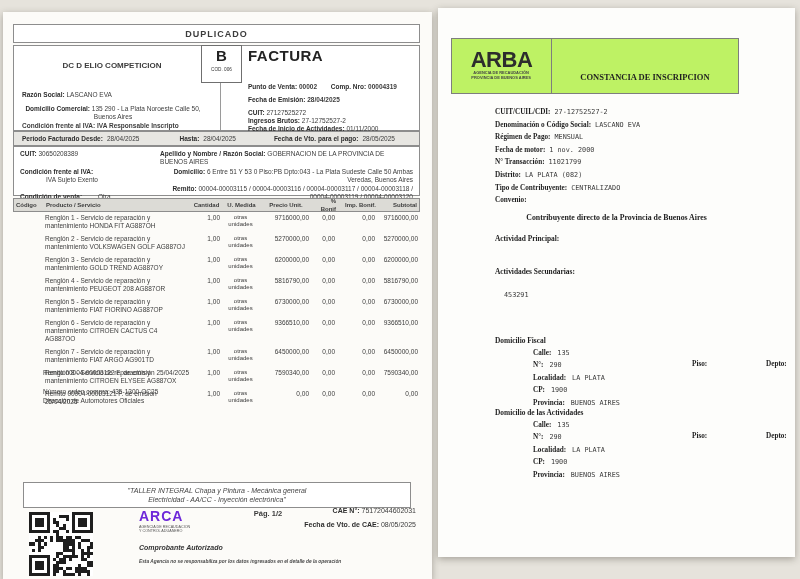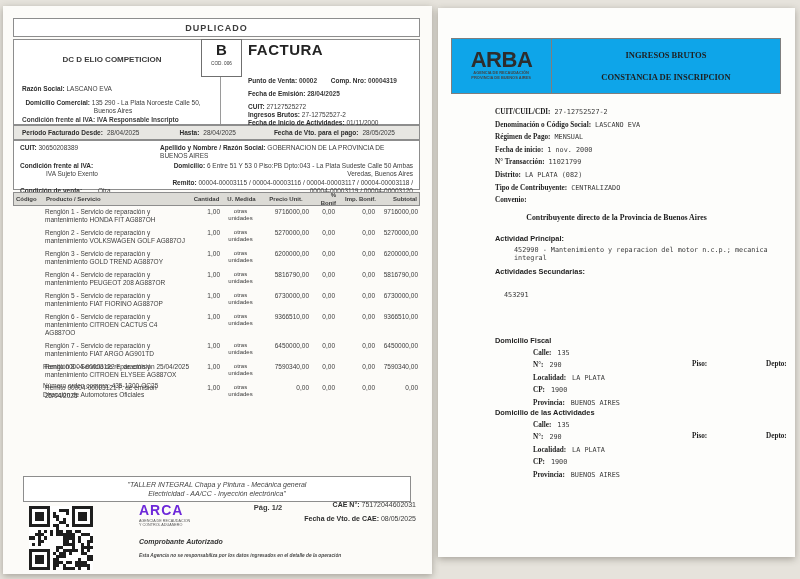--- a/index.html
+++ b/index.html
@@ -5,21 +5,21 @@
   * { margin:0; padding:0; box-sizing:border-box; }
   html,body { width:800px; height:579px; }
   body {
     position:relative; overflow:hidden;
     background:#e6e3dc;
     font-family:"Liberation Sans", sans-serif;
     color:#3a3a3a;
     -webkit-font-smoothing:antialiased;
   }
   .sheet { position:absolute; background:#fcfbf8; box-shadow:0 2px 7px rgba(60,55,45,.38); }
-  #sheet-invoice  { left:3px;  top:6px; width:429px; height:568px; }
+  #sheet-invoice  { left:3px;  top:12px; width:429px; height:568px; }
   #sheet-constancia { left:438px; top:8px; width:357px; height:549px; background:#fdfdfb; }
 
   
   .inv { font-size:6.5px; line-height:8px; color:#3c3c3c; }
   .box { position:absolute; border:1px solid #8d8d8d; background:#fff; }
   .lbl { font-weight:bold; color:#2d2d2d; }
   .b700 { font-weight:bold; }
 
   #dup-box { left:10px; top:12px; width:407px; height:19px;
     display:flex; align-items:center; justify-content:center;
@@ -99,22 +99,22 @@
   #arca-disc { margin-top:6px; font-size:6px; transform:scale(.8); transform-origin:left top;
     font-style:italic; color:#4a4a4a; white-space:nowrap; font-weight:bold; }
   #pag { position:absolute; left:210px; top:10px; width:90px; text-align:center;
     font-weight:bold; font-size:7.5px; }
   #cae-block { position:absolute; right:4px; top:4px; text-align:right; font-size:7px; line-height:14px; }
 
   
   .con { font-size:7px; color:#2e2e2e; }
   .mono { font-family:"DejaVu Sans Mono", monospace; color:#3a3a3a; }
 
-  #con-hdr { position:absolute; left:13px; top:30px; width:330px; height:56px;
-    border:1px solid #7e7e7e; background:#0ea5e9; }
+  #con-hdr { position:absolute; left:13px; top:30px; width:288px; height:56px;
+    border:1px solid #7e7e7e; background:#bef264; }
   #arba-cell { position:absolute; left:0; top:0; width:100px; height:100%;
     border-right:1px solid #7e7e7e; display:flex; flex-direction:column;
     align-items:center; justify-content:center; }
   #arba-name { font-size:22px; font-weight:bold; letter-spacing:-.5px; color:#2d2d2d; line-height:22px; }
   #arba-sub { font-size:6px; transform:scale(.66); transform-origin:center top;
     text-align:center; line-height:6.5px; color:#444; white-space:nowrap; font-weight:bold; }
   #con-titles { position:absolute; left:100px; right:0; top:0; height:100%; }
   .con-title { position:absolute; width:100%; text-align:center;
     font-family:"Liberation Serif", serif; font-weight:bold; font-size:8.5px; color:#1f1f1f; }
   #con-title1 { top:11px; }
@@ -125,21 +125,21 @@
   .cf-label { font-family:"Liberation Serif", serif; font-weight:bold; font-size:7.2px; color:#1e1e1e; }
   .cf-value { font-family:"DejaVu Sans Mono", monospace; font-size:6.8px; margin-left:4px; color:#3a3a3a; }
 
   #con-banner { position:absolute; left:0; width:100%; top:205px; text-align:center;
     font-family:"Liberation Serif", serif; font-weight:bold; font-size:7.8px; color:#1d1d1d; }
 
   #act-label { position:absolute; left:57px; top:226px; }
   #act-value { position:absolute; left:76px; top:238px; font-size:6.8px; }
   #sec-label { position:absolute; left:57px; top:259px; }
   #sec-value { position:absolute; left:66px; top:283px; font-size:6.8px; }
-  .sec-title { font-family:Liberation Sans, sans-serif; font-weight:bold; font-size:7.4px; color:#1e1e1e; }
+  .sec-title { font-family:Liberation Serif, serif; font-weight:bold; font-size:7.4px; color:#1e1e1e; }
 
   .dom-block { position:absolute; left:57px; width:280px; }
   #dom-fiscal { top:328px; }
   #dom-act { top:400px; }
   .dom-lines { margin-left:38px; margin-top:2px; }
   .dom-line { line-height:11.4px; position:relative; white-space:nowrap; }
   .piso-lbl { position:absolute; left:123px;margin-left:36px; }
   .depto-lbl { position:absolute; left:233px; }
 
   #con-footnote { position:absolute; left:60px; top:483px; width:290px;
@@ -529,40 +529,38 @@
 
   <div id="con-hdr">
     <div id="arba-cell">
       <div id="arba-name">ARBA</div>
       <div id="arba-sub">
         <span>AGENCIA DE RECAUDACIÓN</span><br>
         <span>PROVINCIA DE BUENOS AIRES</span>
       </div>
     </div>
     <div id="con-titles">
-      <div class="con-title" id="con-title1">INGRESOS BRUTOS</div>
       <div class="con-title" id="con-title2">CONSTANCIA DE INSCRIPCION</div>
     </div>
   </div>
 
   <div id="con-fields">
       <div class="cf-line"><span class="cf-label">CUIT/CUIL/CDI:</span><span class="cf-value">27-12752527-2</span></div>
       <div class="cf-line"><span class="cf-label">Denominación o Código Social:</span><span class="cf-value">LASCANO  EVA</span></div>
       <div class="cf-line"><span class="cf-label">Régimen de Pago:</span><span class="cf-value">MENSUAL</span></div>
-      <div class="cf-line"><span class="cf-label">Fecha de inicio:</span><span class="cf-value">1 nov. 2000</span></div>
+      <div class="cf-line"><span class="cf-label">Fecha de motor:</span><span class="cf-value">1 nov. 2000</span></div>
       <div class="cf-line"><span class="cf-label">N° Transacción:</span><span class="cf-value">11021799</span></div>
       <div class="cf-line"><span class="cf-label">Distrito:</span><span class="cf-value">LA PLATA  (082)</span></div>
       <div class="cf-line"><span class="cf-label">Tipo de Contribuyente:</span><span class="cf-value">CENTRALIZADO</span></div>
       <div class="cf-line"><span class="cf-label">Convenio:</span><span class="cf-value"></span></div>
     </div>
 
   <div id="con-banner">Contribuyente directo de la Provincia de Buenos Aires</div>
 
   <div class="sec-title" id="act-label">Actividad Principal:</div>
-  <div class="mono" id="act-value">452990 - Mantenimiento y reparacion del motor n.c.p.; mecanica integral</div>
   <div class="sec-title" id="sec-label">Actividades Secundarias:</div>
   <div class="mono" id="sec-value">453291</div>
 
   <div class="dom-block" id="dom-fiscal">
     <div class="sec-title">Domicilio Fiscal</div>
     <div class="dom-lines">
       <div class="dom-line">
         <span class="cf-label">Calle:</span>
         <span class="cf-value">135</span>
       </div>

